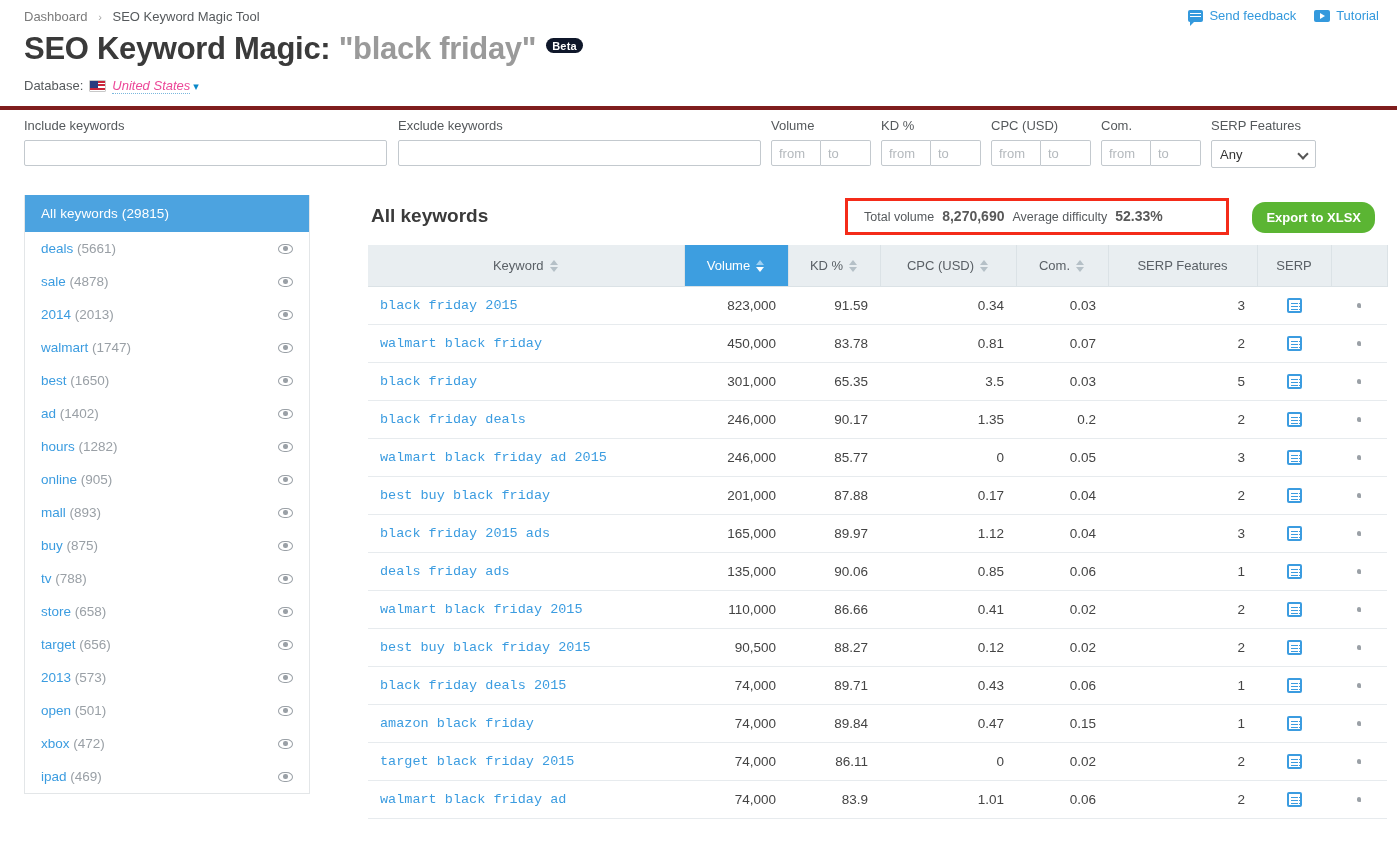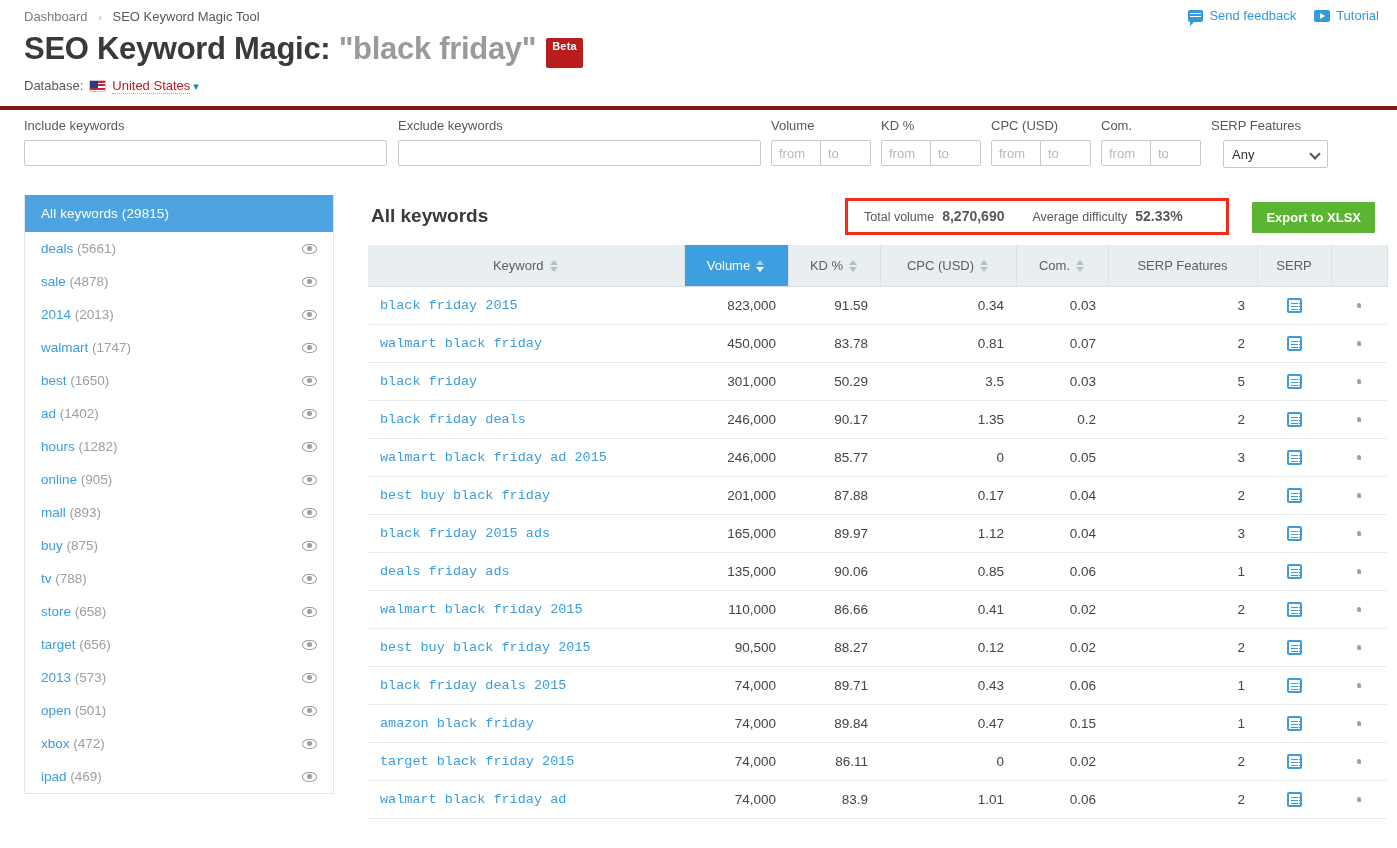--- a/index.html
+++ b/index.html
@@ -24,23 +24,23 @@
 
   .page-title {
     position: absolute; left: 24px; top: 31px;
     font-size: 31px; font-weight: bold; letter-spacing: -0.3px;
     color: #3a3a3a; white-space: nowrap;
   }
   .page-title .q { color: #9a9a9a; font-weight: bold; }
   .beta-badge {
     display: inline-block; vertical-align: 9px;
     margin-left: 10px;
-    background: #b91c1c; color: #ffffff;
+    background: #0f172a; color: #ffffff;
     font-size: 11px; font-weight: bold;
-    padding: 2px 6px 16px 6px; border-radius: 2px;
+    padding: 2px 6px 1px 6px; border-radius: 8px;
     letter-spacing: 0.2px;
   }
 
   .database-row {
     position: absolute; left: 24px; top: 78px;
     font-size: 13px; color: #55595c;
     display: flex; align-items: center; gap: 6px;
   }
   .flag-icon {
     display: inline-block; width: 17px; height: 12px;
@@ -50,22 +50,22 @@
   .flag-icon .stripes {
     position: absolute; inset: 0;
     background: repeating-linear-gradient(
       to bottom, #c9253a 0, #c9253a 1.7px, #ffffff 1.7px, #ffffff 3.4px);
   }
   .flag-icon .canton {
     position: absolute; left: 0; top: 0; width: 8px; height: 7px;
     background: #2a3b7f;
   }
   .db-link {
-    color: #b91c1c; text-decoration: none;
-    border-bottom: 1px dotted #7bb8dd; cursor: pointer;
+    color: #ec4899; text-decoration: none;
+    border-bottom: 1px dotted #7bb8dd; cursor: pointer; font-style: italic;
   }
   .db-caret { color: #0a88c8; font-size: 11px; margin-left: 3px; }
 
   .topright { position: absolute; right: 18px; top: 8px; display: flex; gap: 18px; align-items: flex-start; }
   .tr-link { display: flex; align-items: center; gap: 6px; color: #3399dd; font-size: 13px; text-decoration: none; cursor: pointer; }
   .ic-feedback { width: 15px; height: 12px; background: #3399dd; border-radius: 2px; position: relative; display: inline-block; }
   .ic-feedback::after { content:""; position:absolute; left: 2px; bottom: -4px; border-left: 4px solid #3399dd; border-bottom: 4px solid transparent; }
   .ic-feedback i { position: absolute; left: 2px; right: 2px; top: 3px; height: 1px; background: #fff; box-shadow: 0 3px 0 #fff; }
   .ic-play { width: 16px; height: 12px; background: #3399dd; border-radius: 2px; position: relative; display: inline-block; }
   .ic-play::after { content:""; position:absolute; left:6px; top:3px; border-left: 5px solid #fff; border-top: 3px solid transparent; border-bottom: 3px solid transparent; }
@@ -82,39 +82,39 @@
   }
   .range { display: flex; }
   .range input {
     width: 50px; height: 26px; border: 1px solid #c3c9ce;
     font-size: 13px; padding: 0 7px; color: #333; background: #fff;
     font-family: "Liberation Sans", sans-serif; outline: none;
   }
   .range input::placeholder { color: #b4b9bd; }
   .range input:first-child { border-radius: 2px 0 0 2px; }
   .range input:last-child { border-left: none; border-radius: 0 2px 2px 0; }
-  .selwrap { position: relative; width: 105px; margin-left: 12px; }
+  .selwrap { position: relative; width: 105px; }
   .fselect {
     width: 105px; height: 28px; border: 1px solid #c3c9ce; border-radius: 2px;
     background: #fff; font-size: 13px; padding: 0 24px 0 8px;
     font-family: "Liberation Sans", sans-serif; color: #333;
     -webkit-appearance: none; appearance: none; outline: none;
   }
   .selcaret {
     position: absolute; right: 9px; top: 10px; width: 8px; height: 8px;
     border-right: 2px solid #555; border-bottom: 2px solid #555;
     transform: rotate(45deg); pointer-events: none;
   }
 
   
   .content { position: relative; }
 
   
   .sidebar {
-    position: absolute; left: 24px; top: 0; width: 310px;
+    position: absolute; left: 24px; top: 0; width: 286px;
     border: 1px solid #e3e6e8; border-top: none; background: #fff;
   }
   .sb-head {
     background: #4ca3e0; color: #fff; font-size: 13.5px;
     padding: 11px 16px; letter-spacing: 0.1px;
   }
   .sb-item {
     display: flex; align-items: center; justify-content: space-between;
     padding: 9px 16px 9px 16px; font-size: 13.5px; cursor: pointer;
   }
@@ -137,29 +137,29 @@
   .main { position: absolute; left: 368px; top: 0; right: 10px; }
   .main-head { position: relative; height: 50px; }
   .main-title {
     position: absolute; left: 3px; top: 10px;
     font-size: 19px; font-weight: bold; color: #3a3a3a;
   }
   .stats-box {
     position: absolute; left: 477px; top: 3px;
     border: 3px solid #f42b19; background: #fff;
     padding: 7px 16px 8px 16px; width: 384px;
-    display: flex; align-items: baseline; gap: 28px;
+    display: flex; align-items: baseline; gap: 8px;
   }
   .stat { display: flex; align-items: baseline; gap: 8px; white-space: nowrap; }
   .stat-label { font-size: 12.5px; color: #55595c; }
   .stat-value { font-size: 14px; font-weight: bold; color: #595959; }
   .export-btn {
     position: absolute; right: 12px; top: 7px;
     background: #5bb533; color: #fff;
-    border: none; border-radius: 1px;
+    border: none; border-radius: 13px;
     font-size: 13px; font-weight: bold;
     padding: 8px 14px; cursor: pointer;
     font-family: "Liberation Sans", sans-serif;
   }
 
   
   table.kw { border-collapse: collapse; width: 1019px; table-layout: fixed; }
   table.kw th {
     background: #e9eef1; color: #5a6066; font-size: 13px; font-weight: normal;
     padding: 13px 12px; border-right: 1px solid #dbe2e6; border-bottom: 1px solid #dbe2e6;
@@ -511,21 +511,21 @@
             <td class="num">83.78</td>
             <td class="num">0.81</td>
             <td class="num">0.07</td>
             <td class="c-sf"><span>2</span></td>
             <td class="c-serp"><span class="serp-icon"><i></i><u></u></span></td>
             <td class="c-eye"><span class="eye"><span class="lid"></span><span class="pupil"></span></span></td>
           </tr>
           <tr>
             <td class="c-kw"><a>black friday</a></td>
             <td class="num">301,000</td>
-            <td class="num">50.29</td>
+            <td class="num">65.35</td>
             <td class="num">3.5</td>
             <td class="num">0.03</td>
             <td class="c-sf"><span>5</span></td>
             <td class="c-serp"><span class="serp-icon"><i></i><u></u></span></td>
             <td class="c-eye"><span class="eye"><span class="lid"></span><span class="pupil"></span></span></td>
           </tr>
           <tr>
             <td class="c-kw"><a>black friday deals</a></td>
             <td class="num">246,000</td>
             <td class="num">90.17</td>

